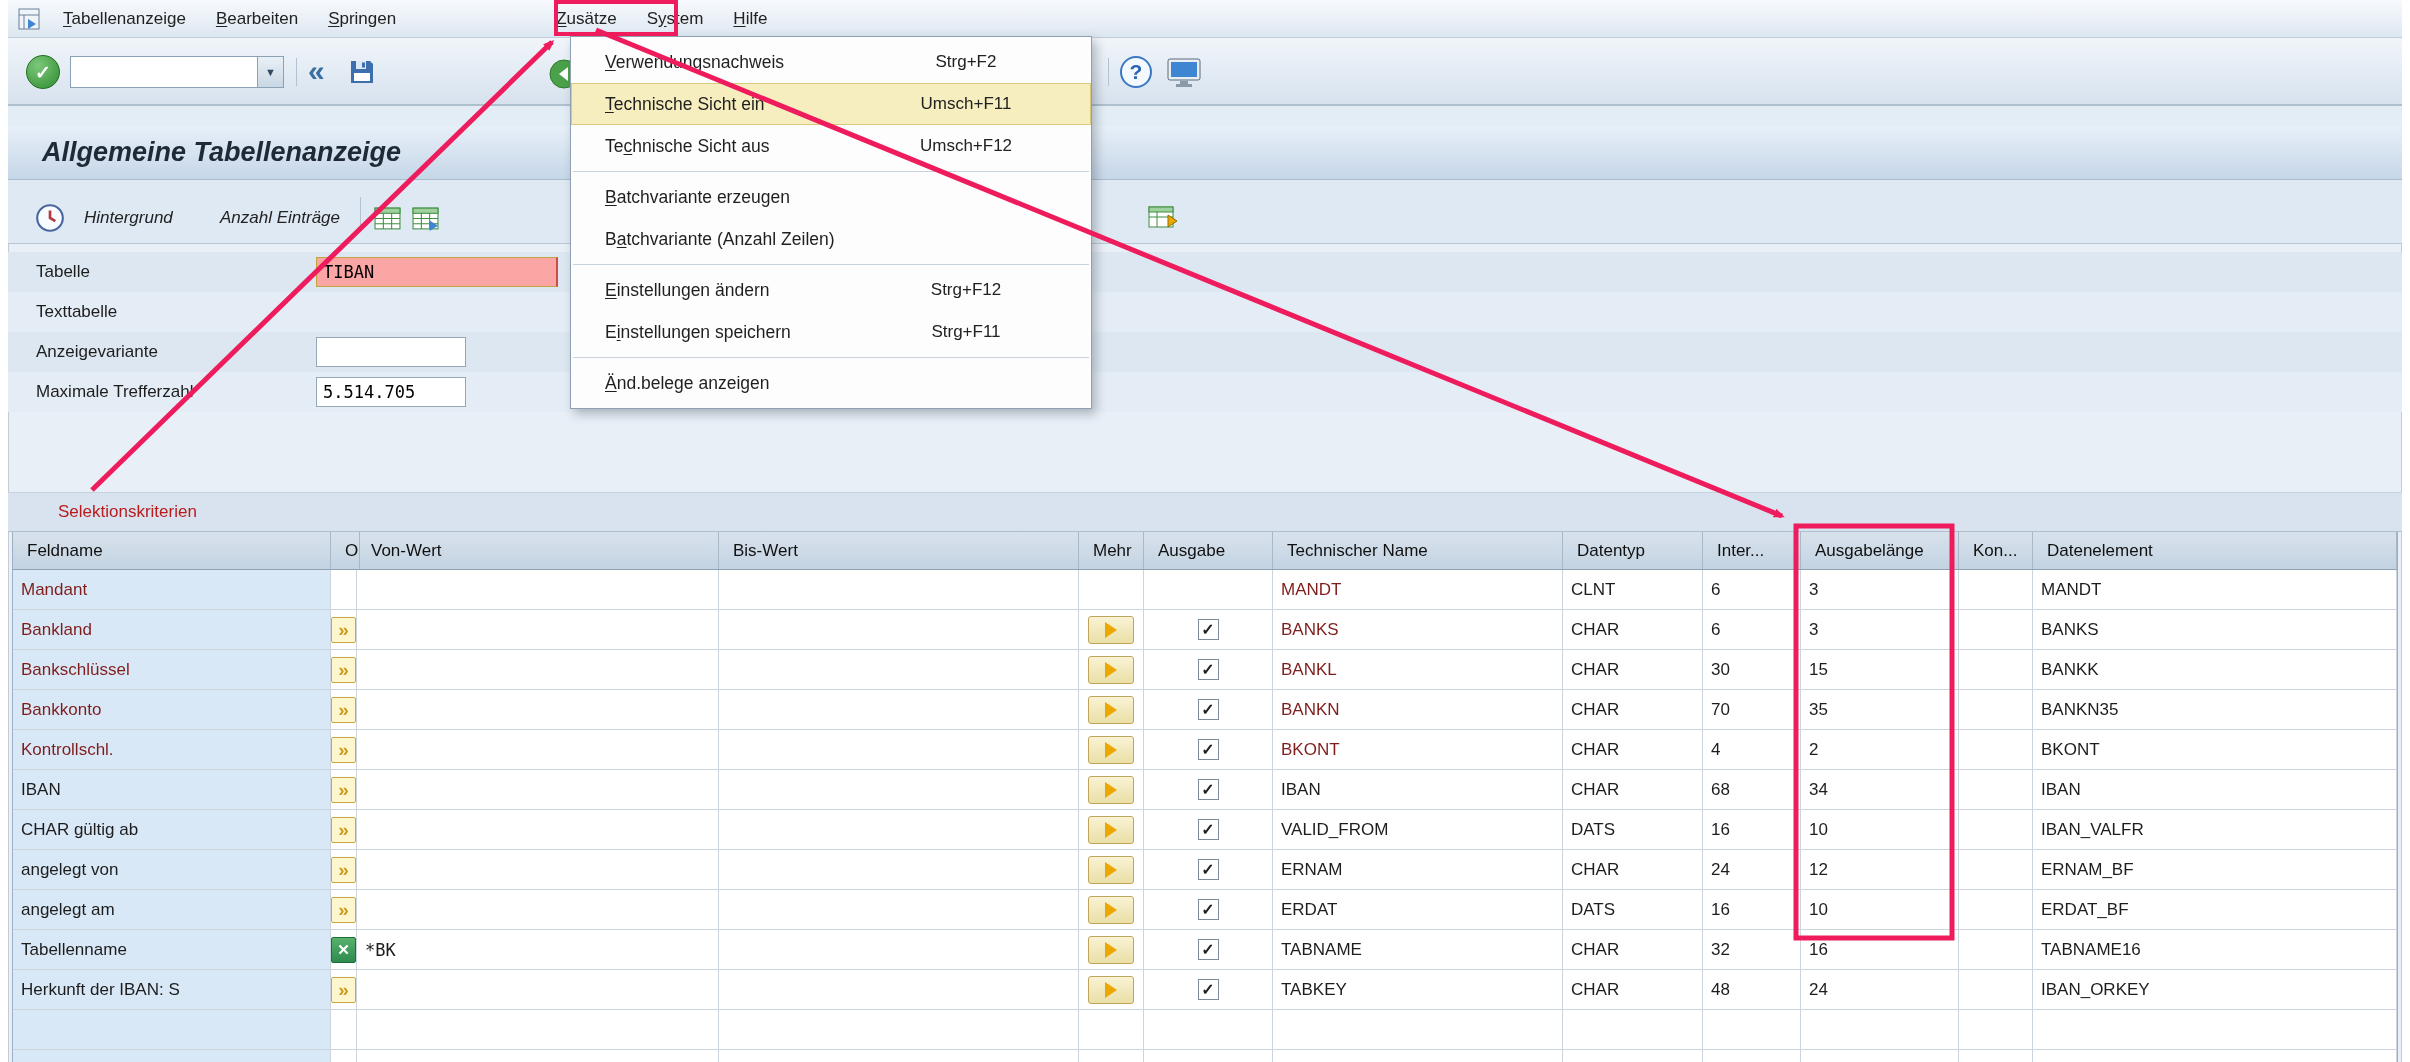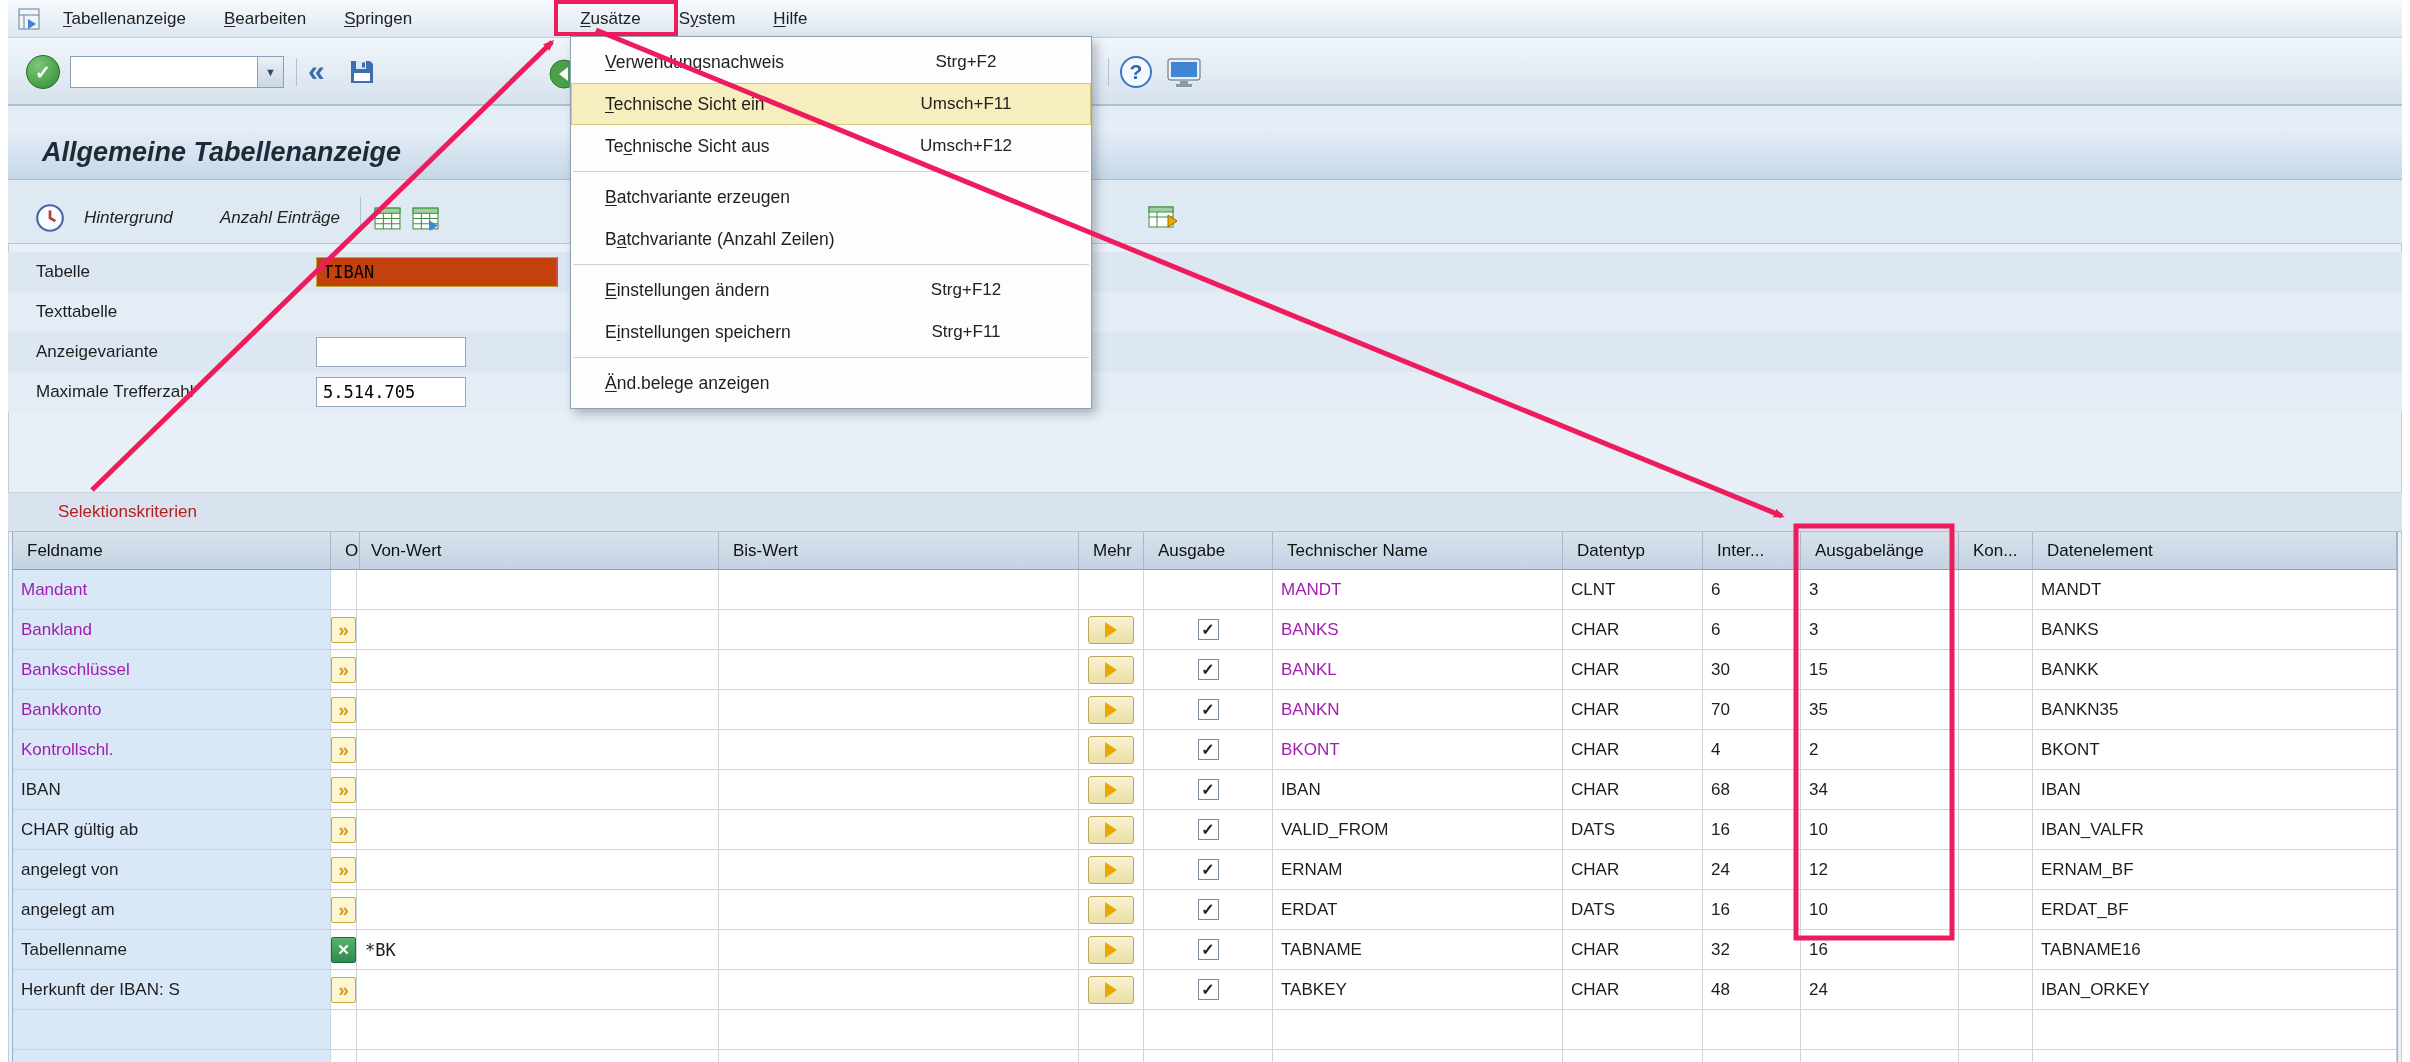--- a/index.html
+++ b/index.html
@@ -9,21 +9,21 @@
 
   
   .app{position:absolute;left:8px;top:0;width:2394px;height:1062px;background:#e8eff7;
        border-left:1px solid #c3cdd8;border-right:1px solid #c3cdd8;}
 
   
   .menubar{position:absolute;left:8px;top:0;width:2394px;height:38px;
            background:linear-gradient(#f7fafd,#dde7f1);border-bottom:1px solid #c0ccd8;
            display:flex;align-items:center;}
   .session-icon{margin:0 6px 0 8px;display:flex;align-items:center;}
-  .menu-items{display:flex;align-items:center;height:100%;gap:8px;}
+  .menu-items{display:flex;align-items:center;height:100%;}
   .menu-item{padding:0 15px;height:100%;display:flex;align-items:center;font-size:17px;color:#222;cursor:default;}
   .menu-item.gap{margin-left:130px;}
   u{text-decoration:underline;text-underline-offset:2px;}
 
   
   .toolbar{position:absolute;left:8px;top:38px;width:2394px;height:68px;
            background:linear-gradient(#f0f5fa,#d7e2ee);border-bottom:2px solid #aebfce;}
   .enter-btn{position:absolute;left:18px;top:17px;width:34px;height:34px;border-radius:50%;
              background:radial-gradient(circle at 35% 30%,#7cc87c,#2e8b2e);display:flex;align-items:center;
              justify-content:center;color:#fff;font-weight:bold;font-size:19px;border:1px solid #1f6e1f;}
@@ -50,42 +50,42 @@
               border-bottom:1px solid #b9c7d4;}
   .at-item{position:absolute;top:0;height:76px;display:flex;align-items:center;font-size:17px;color:#222;font-style:italic;}
   .at-sep{position:absolute;top:17px;width:1px;height:30px;background:#b3c2d1;}
 
   
   .form-row{position:absolute;left:8px;width:2394px;height:40px;display:flex;align-items:center;}
   .form-row.shade-a{background:#dce7f2;}
   .form-row.shade-b{background:#e4edf6;}
   .flabel{margin-left:28px;font-size:17px;color:#1d1d1d;width:280px;}
   .finput{height:30px;border:1px solid #95a7b8;background:#fff;font-size:17px;padding:0 6px;}
-  .finput.required{background:#c2410c;border:1px solid #bfa63f;border-right:2px solid #d04a4a;width:242px;}
+  .finput.required{background:#fca5a5;border:1px solid #bfa63f;border-right:2px solid #d04a4a;width:242px;}
   .finput.small{width:150px;}
 
   
   .selband{position:absolute;left:8px;top:492px;width:2394px;height:40px;background:#d8e3ef;
            border-top:1px solid #c6d2de;border-bottom:1px solid #aebfce;display:flex;align-items:center;}
   .selband span{margin-left:50px;font-size:17px;color:#b91c1c;}
 
   
   .grid{position:absolute;left:12px;top:532px;width:2386px;
         border-left:1px solid #9ab0c0;border-right:1px solid #9ab0c0;
         --cols:318px 26px 362px 360px 65px 129px 290px 140px 98px 158px 74px minmax(0,1fr);}
   .ghead{display:grid;grid-template-columns:var(--cols);height:38px;
          background:linear-gradient(#d8e2ec,#c3d3e2);border-bottom:1px solid #8fa2b4;}
   .hcell{border-right:1px solid #a9b8c6;padding:0 14px;display:flex;align-items:center;font-size:17px;color:#111;
          overflow:hidden;white-space:nowrap;}
   .grow{display:grid;grid-template-columns:var(--cols);height:40px;background:#fff;border-bottom:1px solid #ccd5de;}
   .cell{border-right:1px solid #ccd5de;padding:0 8px;display:flex;align-items:center;font-size:17px;color:#1d1d1d;
         overflow:hidden;white-space:nowrap;}
   .cell.c0{background:#d9e8f7;}
   .cell.center{justify-content:center;padding:0;}
-  .cell.blue{color:#a21caf;}
+  .cell.blue{color:#7f1d1d;}
   .multi-btn{display:inline-flex;align-items:center;justify-content:center;width:26px;height:26px;
              background:#fdf6cf;border:1px solid #c9a93f;border-radius:2px;color:#cf9a1e;
              font-weight:bold;font-size:19px;line-height:1;}
   .excl-btn{display:inline-flex;align-items:center;justify-content:center;width:26px;height:26px;
             background:linear-gradient(#58b16c,#2e8b4f);border:1px solid #1f6e3a;border-radius:2px;color:#fff;
             font-weight:bold;font-size:15px;line-height:1;}
   .mehr-btn{width:46px;height:28px;background:linear-gradient(#f9f3d4,#eadfa6);border:1px solid #bda65c;
             border-radius:3px;display:flex;align-items:center;justify-content:center;}
   .mehr-arrow{width:0;height:0;border-left:12px solid #eda800;border-top:8px solid transparent;border-bottom:8px solid transparent;}
   .cbx{width:21px;height:21px;border:1px solid #7c8c9b;background:#fff;display:flex;align-items:center;

